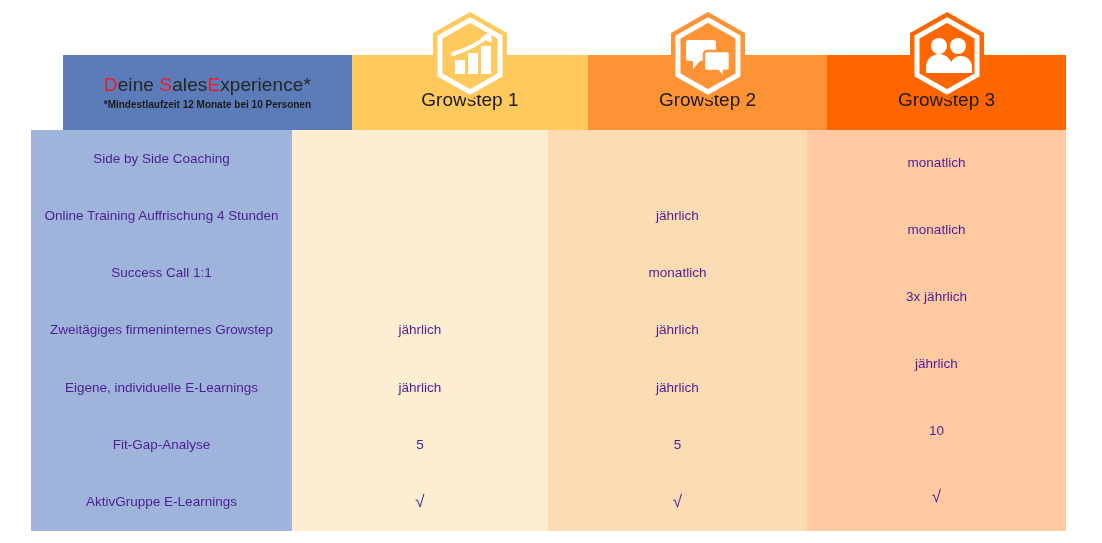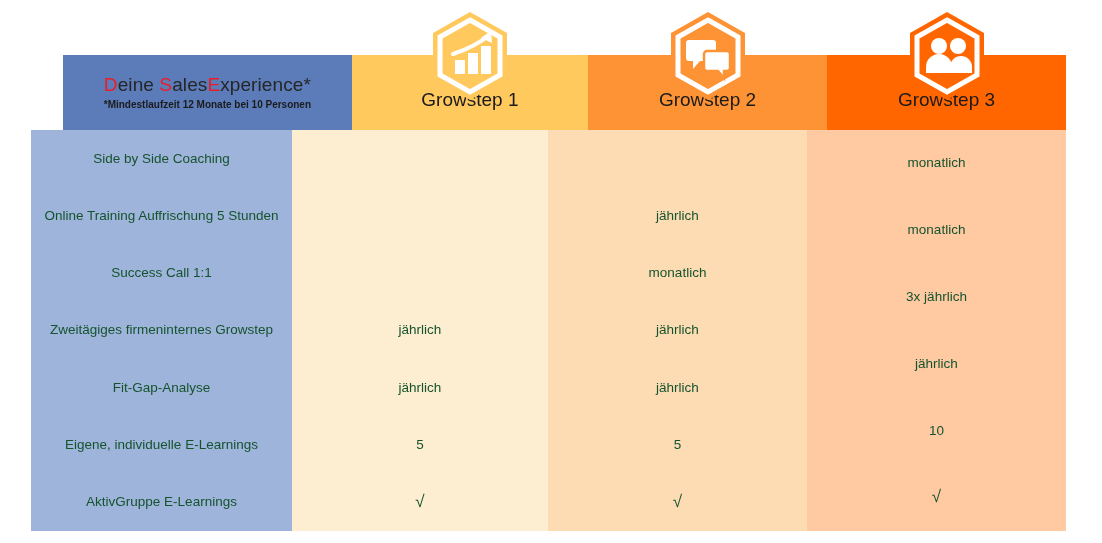--- a/index.html
+++ b/index.html
@@ -98,21 +98,21 @@
   .bcol.c2     { width: 259px; background: #fddcb4; }
   .bcol.c3     { width: 259px; background: #ffc9a2; }
 
   .cell {
     flex: 1 1 0;
     display: flex;
     align-items: center;
     justify-content: center;
     text-align: center;
     font-size: 13.5px;
-    color: #14532d;
+    color: #4c1d95;
     padding: 18px 8px;
     box-sizing: border-box;
     line-height: 1.2;
   }
   .cell.check { font-size: 17px; }
 </style>
 </head>
 <body>
 
 <div id="table-root">
@@ -165,25 +165,25 @@
         </svg>
       </div>
       <div class="gs-label">Growstep 3</div>
     </div>
   </div>
 
   <div class="body-grid">
 
     <div class="bcol labels">
       <div class="cell">Side by Side Coaching</div>
-      <div class="cell">Online Training Auffrischung 5 Stunden</div>
+      <div class="cell">Online Training Auffrischung 4 Stunden</div>
       <div class="cell">Success Call 1:1</div>
       <div class="cell">Zweitägiges firmeninternes Growstep</div>
+      <div class="cell">Eigene, individuelle E-Learnings</div>
       <div class="cell">Fit-Gap-Analyse</div>
-      <div class="cell">Eigene, individuelle E-Learnings</div>
       <div class="cell">AktivGruppe E-Learnings</div>
     </div>
 
     <div class="bcol c1">
       <div class="cell"></div>
       <div class="cell"></div>
       <div class="cell"></div>
       <div class="cell">jährlich</div>
       <div class="cell">jährlich</div>
       <div class="cell">5</div>

